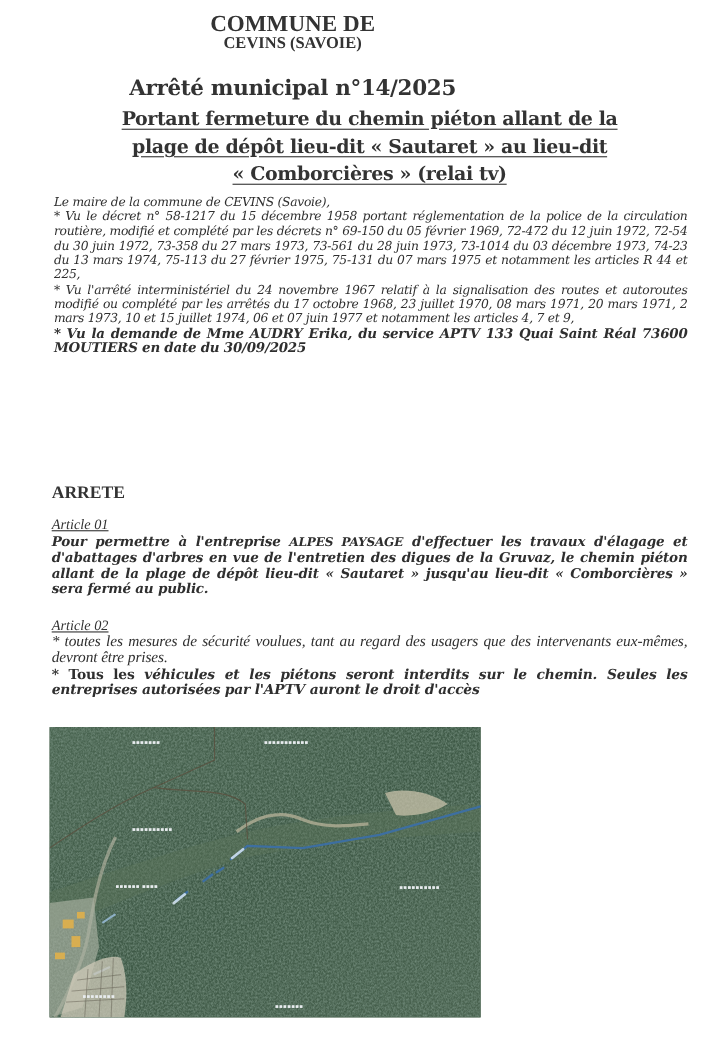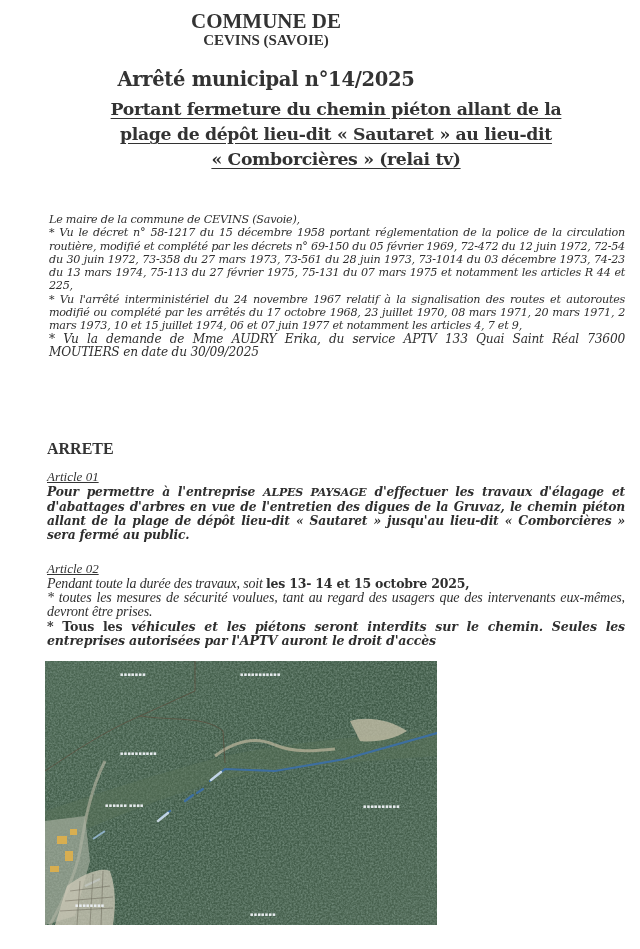--- a/index.html
+++ b/index.html
@@ -10,24 +10,24 @@
   #commune2 { top: 32px; font-size: 15px; }
   #arrete-num { top: 68px; font-size: 19.5px; font-family: "DejaVu Serif", serif; letter-spacing: -0.3px; }
   .subtitle { position: absolute; left: 16px; width: 640px; text-align: center; font-family: "DejaVu Serif", serif; font-weight: bold; font-size: 17.3px; text-decoration: underline; text-underline-offset: 3px; color: #333; letter-spacing: -0.35px; }
   #sub1 { top: 99px; }
   #sub2 { top: 124px; }
   #sub3 { top: 149px; }
 
   .body-block { position: absolute; left: 49px; width: 576px; font-family: "DejaVu Serif", serif; font-size: 11.2px; line-height: 13.3px; color: #2f2f2f; }
   .just { text-align: justify; }
   .ital { font-style: italic; }
-  .bold { font-weight: normal; }
+  .bold { font-weight: bold; }
   .para { margin: 0; }
 
-  #preamble { top: 177px; letter-spacing: -0.25px; margin-top: 36px; }
+  #preamble { top: 177px; letter-spacing: -0.25px; }
   #preamble .para.bold { font-size: 12.2px; line-height: 13.6px; letter-spacing: -0.2px; }
 
   #arrete-label { position: absolute; top: 440px; left: 0; width: 640px; font-family: "Liberation Serif", serif; font-size: 16px; font-weight: bold; color: #333; padding-left: 47px; }
 
   .art-title { position: absolute; left: 47px; font-family: "Liberation Serif", serif; font-style: italic; font-size: 13px; text-decoration: underline; color: #333; }
   #art1-title { top: 469px; }
   #art2-title { top: 561px; }
 
   #art1-body { top: 485px; left: 47px; width: 578px; font-weight: bold; font-style: italic; font-size: 12.3px; line-height: 13.9px; letter-spacing: -0.2px; }
   #art1-body .caps { font-size: 11px; }
@@ -61,21 +61,20 @@
   <p class="para ital bold just">* Vu la demande de Mme AUDRY Erika, du service APTV 133 Quai Saint Réal 73600 MOUTIERS en date du 30/09/2025</p>
 </div>
 
 <div id="arrete-label">ARRETE</div>
 
 <div id="art1-title" class="art-title">Article 01</div>
 <div id="art1-body" class="body-block just"><span>Pour permettre à l'entreprise </span><span class="caps">ALPES PAYSAGE</span><span> d'effectuer les travaux d'élagage et d'abattages d'arbres en vue de l'entretien des digues de la Gruvaz, le chemin piéton allant de la plage de dépôt lieu-dit « Sautaret » jusqu'au lieu-dit « Comborcières » sera fermé au public.</span></div>
 
 <div id="art2-title" class="art-title">Article 02</div>
 <div id="art2-body" class="body-block">
-  <p id="art2-intro" class="para"><span>Pendant toute la durée des travaux, soit </span><span class="dates">les 13- 14 et 15 octobre 2025,</span></p>
   <p id="art2-bullet2" class="para just">* toutes les mesures de sécurité voulues, tant au regard des usagers que des intervenants eux-mêmes, devront être prises.</p>
   <p id="art2-bullet1" class="para just"><span>* Tous les </span><span class="it">véhicules et les piétons seront interdits sur le chemin. Seules les entreprises autorisées par l'APTV auront le droit d'accès</span></p>
 </div>
 
 <div id="map">
   <svg width="392" height="264" viewBox="0 0 392 264">
     <defs>
       <filter id="noise" x="0" y="0" width="100%" height="100%">
         <feTurbulence type="fractalNoise" baseFrequency="0.55" numOctaves="3" seed="7" result="n"></feTurbulence>
         <feColorMatrix type="matrix" values="0 0 0 0 0.16  0 0 0 0 0.25  0 0 0 0 0.19  0 0 0 1.6 -0.45"></feColorMatrix>

